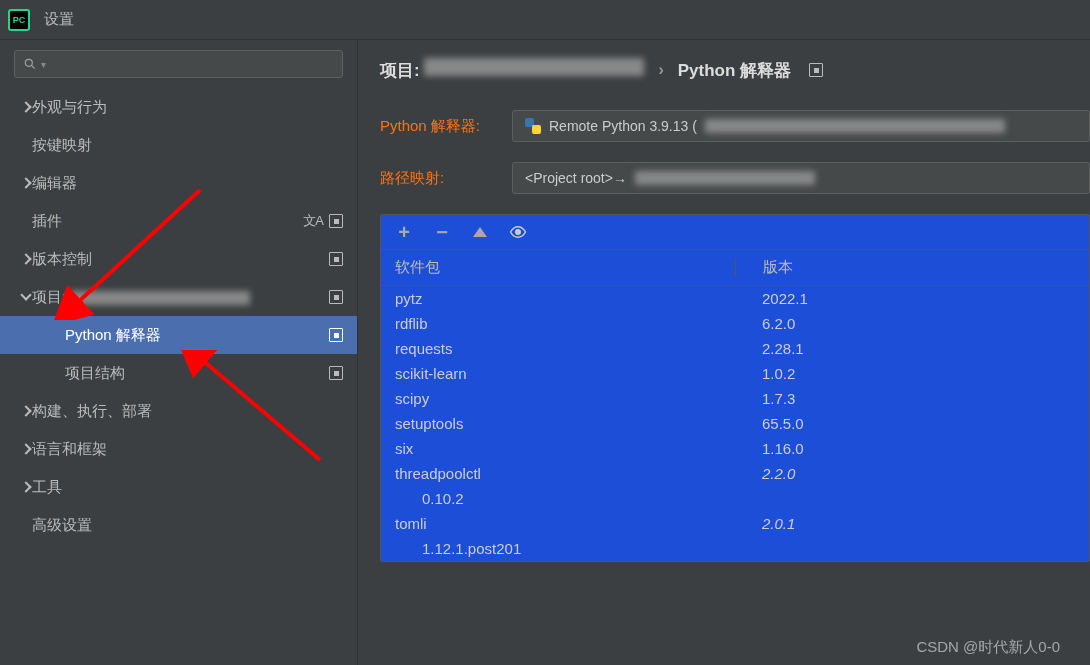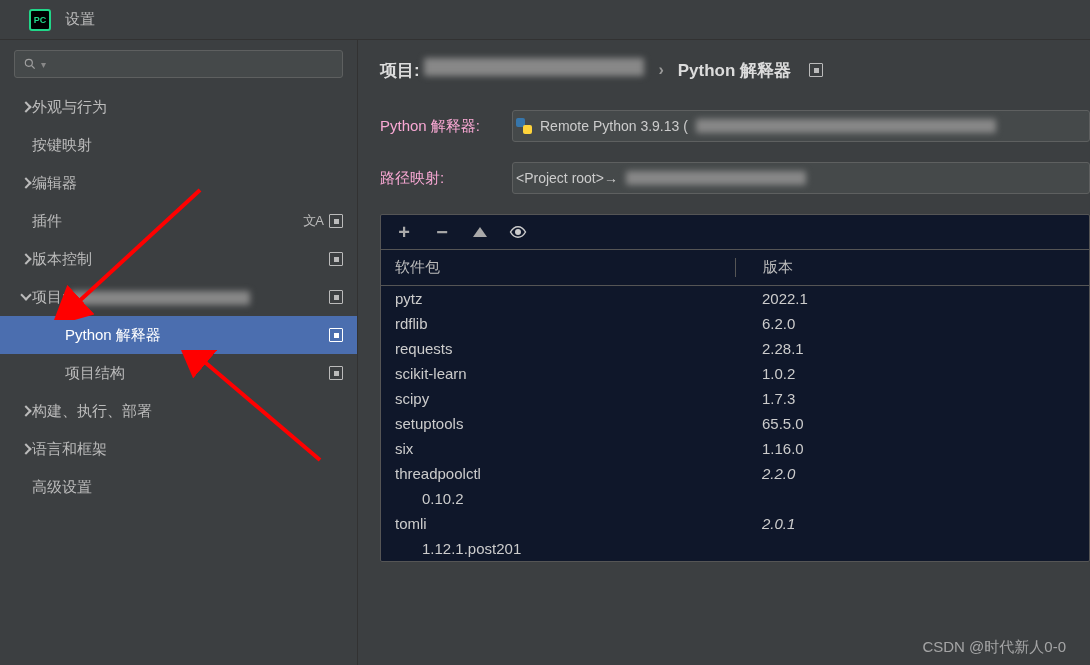--- a/index.html
+++ b/index.html
@@ -10,21 +10,21 @@
       font-size: 13px;
       width: 1090px;
       height: 665px;
       overflow: hidden;
       position: relative;
     }
     .titlebar {
       height: 40px;
       display: flex;
       align-items: center;
-      padding: 0 29px;
+      padding: 0 8px;
       gap: 14px;
       background: #3c3f41;
       border-bottom: 1px solid #323232;
     }
     .app-icon {
       width: 22px; height: 22px;
       border: 2px solid #21d789;
       border-radius: 3px;
       display: flex; align-items: center; justify-content: center;
       font-size: 9px; font-weight: bold; color: #21d789;
@@ -102,44 +102,44 @@
     .breadcrumb {
       display: flex; align-items: center; gap: 14px;
       font-size: 17px; font-weight: bold; color: #dcdcdc;
       margin-bottom: 28px;
     }
     .breadcrumb .sep { color: #999; font-size: 16px; }
     .form-row {
       display: flex; align-items: center; gap: 16px;
       margin-bottom: 20px; font-size: 15px;
     }
-    .form-label { width: 116px; color: #f9a8d4; }
+    .form-label { width: 116px; color: #f97316; }
     .select-like {
       flex: 1; height: 32px;
       background: #45494a;
       border: 1px solid #5e6060;
       border-radius: 3px;
       display: flex; align-items: center;
-      padding: 0 3px; gap: 8px;
+      padding: 0 12px; gap: 8px;
       color: #cccccc; font-size: 14px;
       overflow: hidden;
     }
     .py-logo {
       width: 16px; height: 16px; position: relative; flex-shrink: 0;
     }
     .py-logo::before, .py-logo::after {
       content: ""; position: absolute; width: 9px; height: 9px; border-radius: 2px;
     }
     .py-logo::before { background: #3776ab; top: 0; left: 0; }
     .py-logo::after { background: #ffd43b; bottom: 0; right: 0; }
     .pkg-panel {
       border: 1px solid #555;
       border-radius: 2px;
       margin-top: 16px;
-      background: #0f172a;
+      background: #1d4ed8;
     }
     .toolbar {
       display: flex; align-items: center; gap: 20px;
       padding: 8px 14px;
       border-bottom: 1px solid #555;
     }
     .tb-btn { width: 18px; height: 18px; display: flex; align-items:center; justify-content:center; cursor: pointer; color: #a9a9a9; }
     .plus::before { content: "+"; font-size: 20px; font-weight: bold; }
     .minus::before { content: "−"; font-size: 20px; font-weight: bold; }
     .tri-up { width: 0; height: 0; border-left: 7px solid transparent; border-right: 7px solid transparent; border-bottom: 10px solid #a9a9a9; }
@@ -150,21 +150,21 @@
       font-size: 15px; color: #bbbbbb;
     }
     .col-name { width: 340px; }
     .col-ver { flex: 1; border-left: 1px solid #555; padding-left: 27px;}
     .pkg-list { }
     .pkg-row {
       display: flex; padding: 4px 14px;
       font-size: 15px; color: #cccccc;
     }
     .watermark {
-      position: absolute; bottom: 8px; right: 24px;
+      position: absolute; bottom: 8px; right: 30px;
       font-size: 15px; color: #d0d0d0; opacity: 0.7;
       font-family: sans-serif;
     }
     .arrow-annotation {
       position: absolute;
       pointer-events: none;
       z-index: 100;
     }
     .arrow1 { top: 180px; left: 50px; width: 160px; height: 140px; }
     .arrow2 { top: 350px; left: 130px; width: 200px; height: 120px; }
@@ -225,20 +225,24 @@
           <span class="item-label">项目结构</span>
           <span class="right-icon"></span>
         </div>
         <div class="tree-item">
           <span class="chev right"></span>
           <span class="item-label">构建、执行、部署</span>
         </div>
         <div class="tree-item">
           <span class="chev right"></span>
           <span class="item-label">语言和框架</span>
+        </div>
+        <div class="tree-item">
+          <span class="chev right"></span>
+          <span class="item-label">工具</span>
         </div>
         <div class="tree-item">
           <span class="spacer-chev"></span>
           <span class="item-label">高级设置</span>
         </div>
       </div>
   </div>
 
   <div class="content">
     <div class="breadcrumb">

